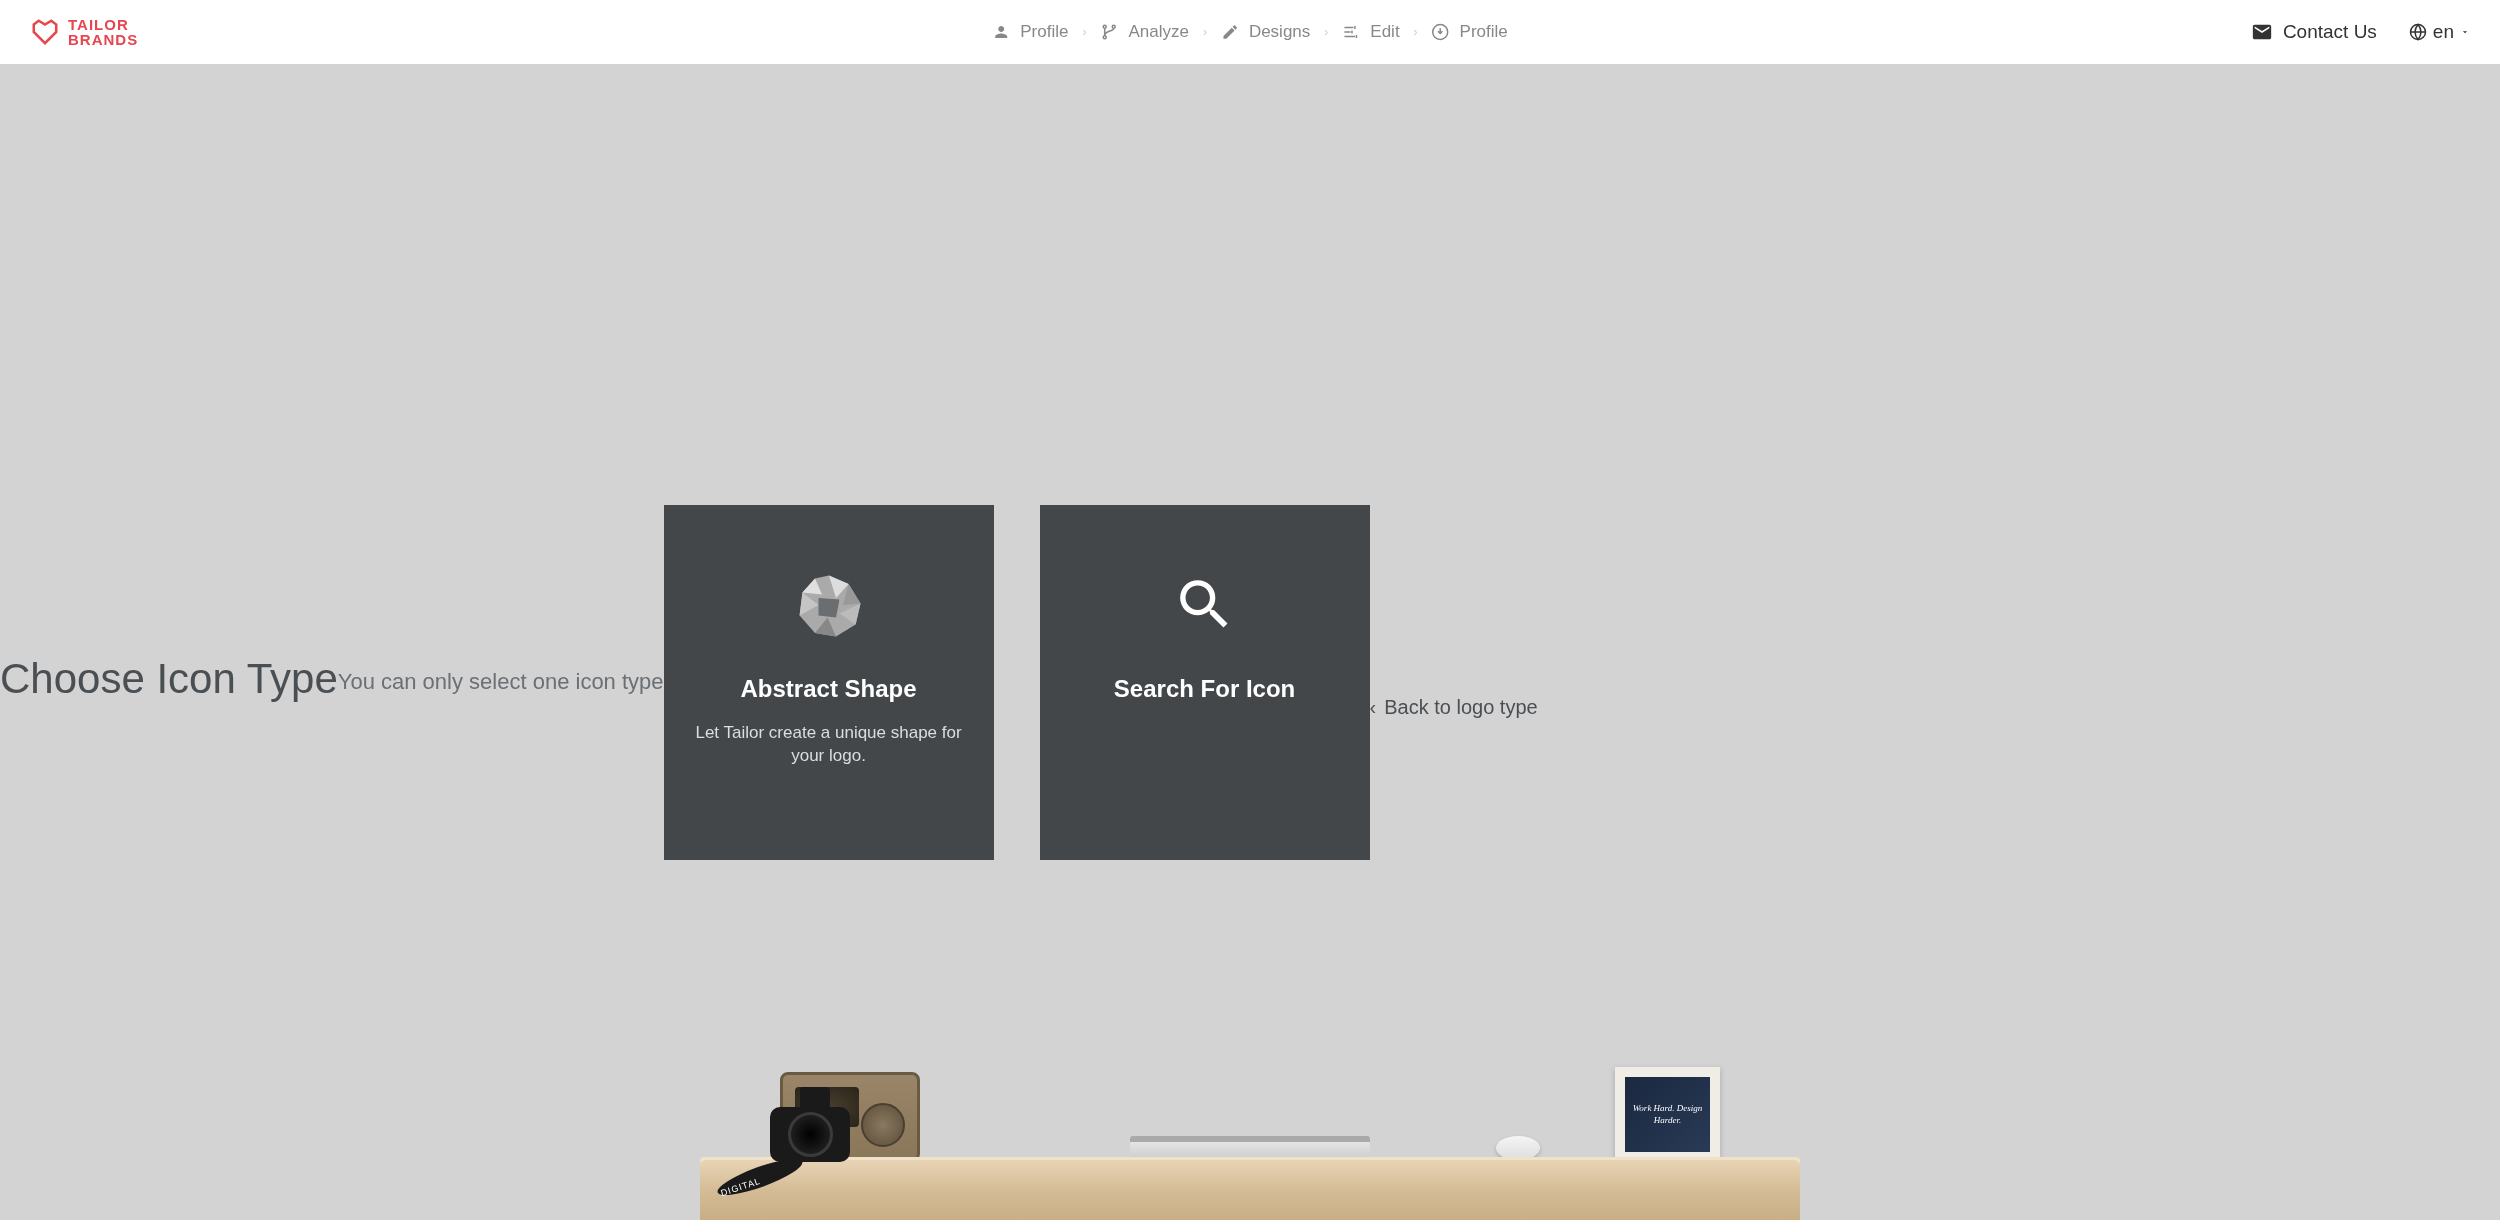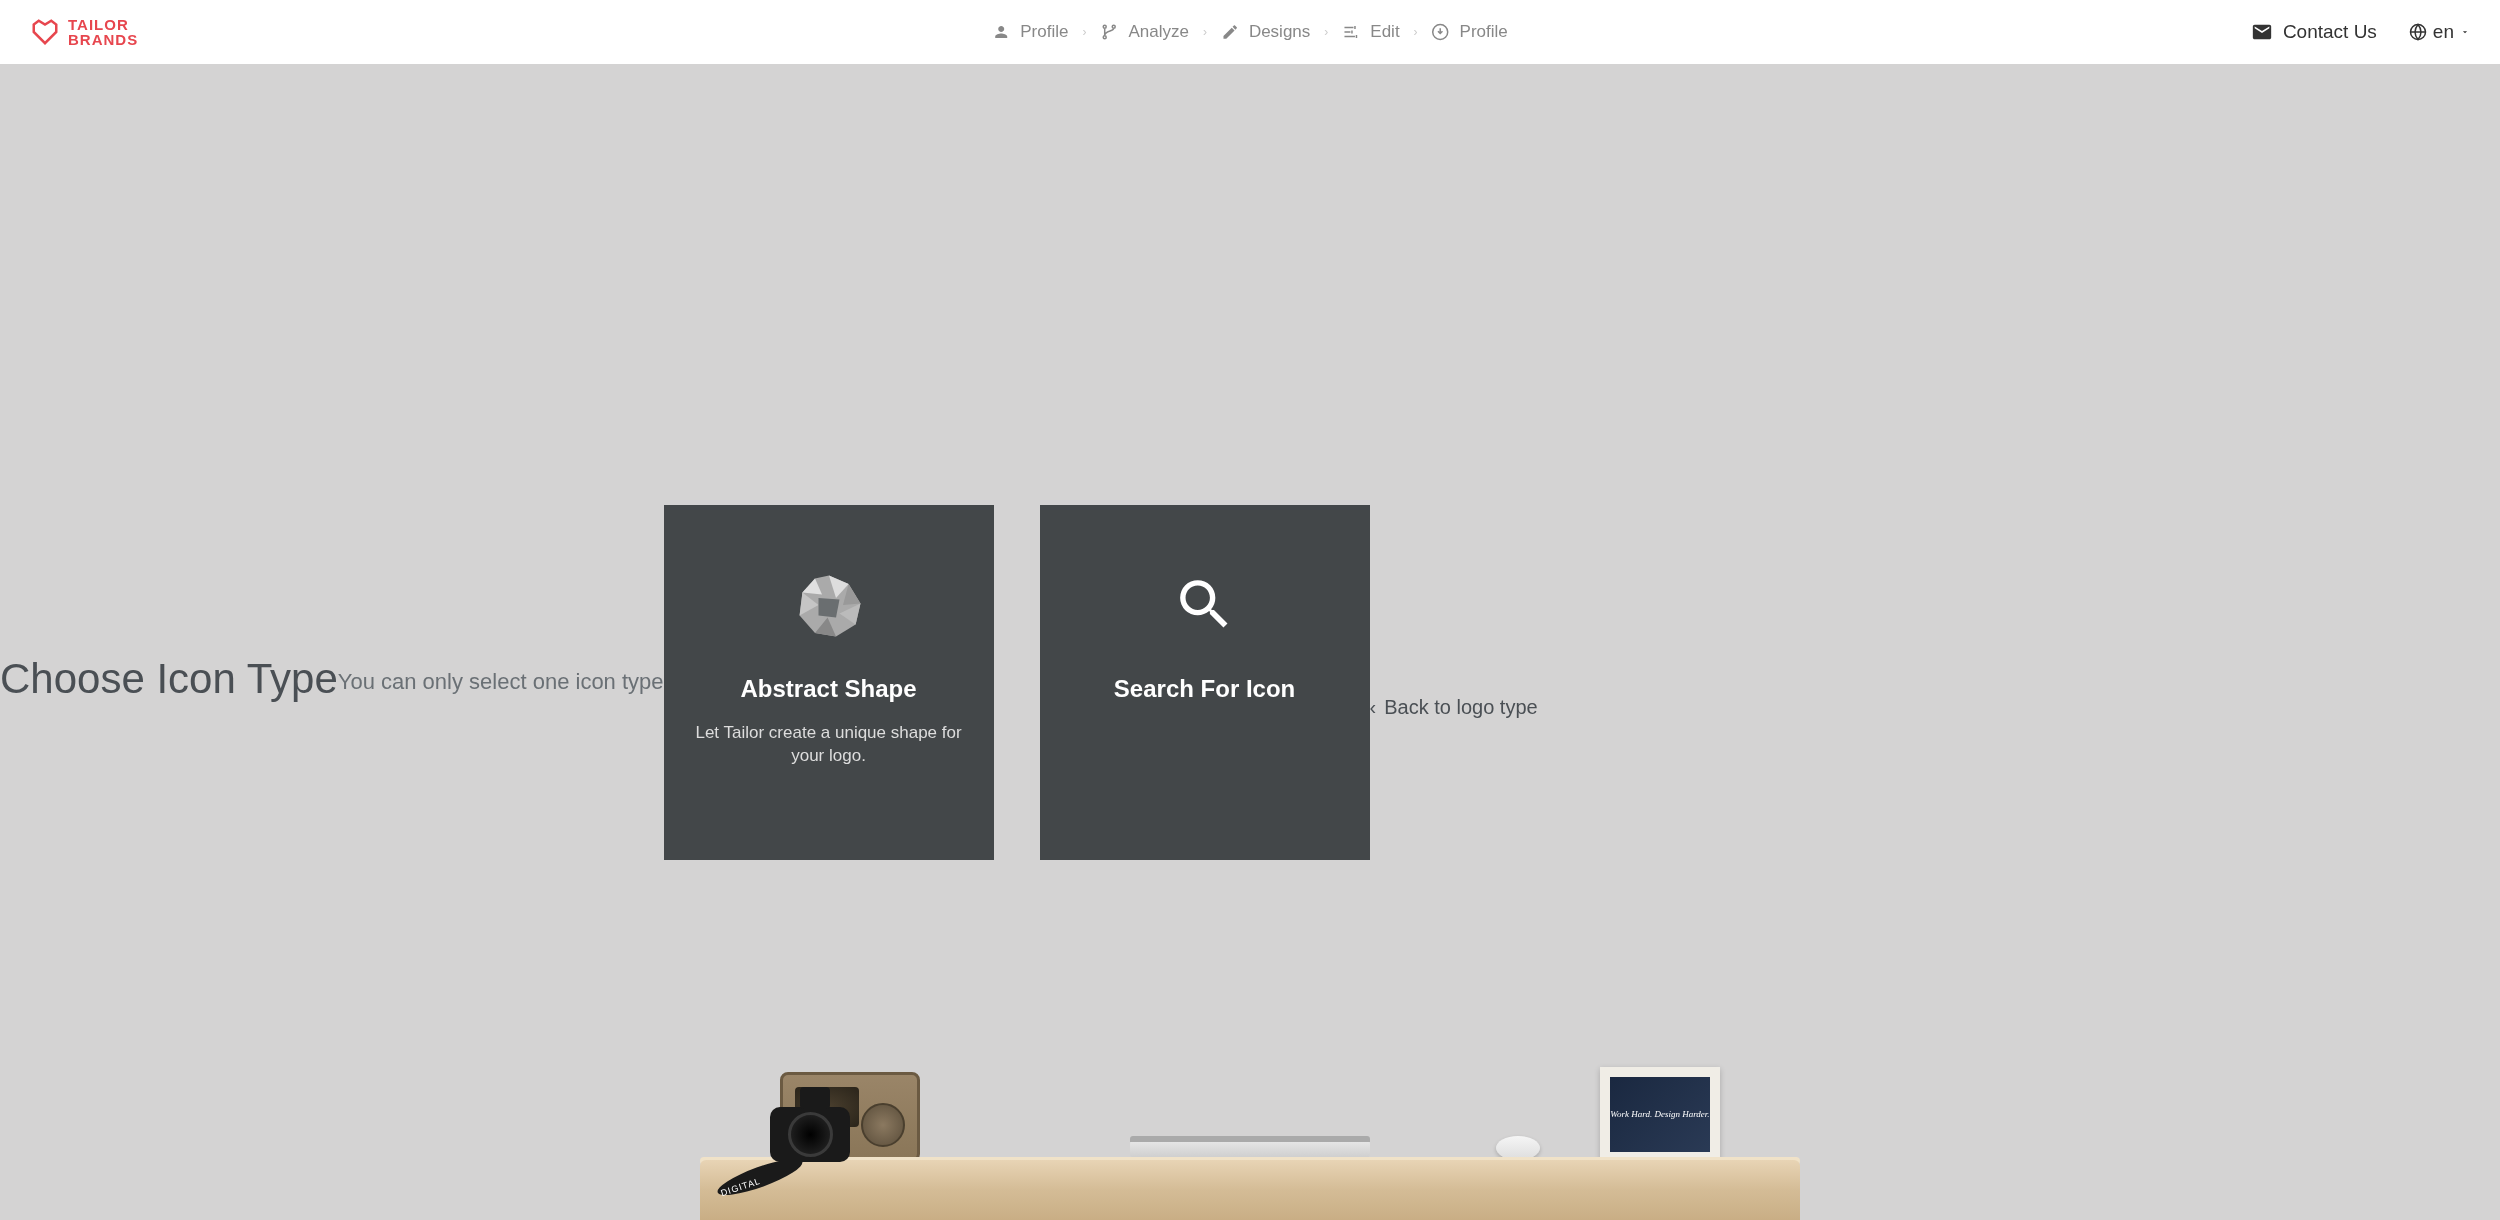--- a/index.html
+++ b/index.html
@@ -284,21 +284,21 @@
       width: 44px;
       height: 24px;
       background: linear-gradient(to bottom, #f5f5f5, #ddd);
       border-radius: 50%;
       box-shadow: 0 2px 4px rgba(0,0,0,0.2);
     }
     .frame {
       position: absolute;
       bottom: 58px;
       right: 80px;
-      width: 120px;
+      width: 105px;
       height: 95px;
       background: #fff;
       border: 10px solid #f0ede6;
       box-shadow: 0 2px 6px rgba(0,0,0,0.2);
     }
     .frame-inner {
       width: 100%;
       height: 100%;
       background: linear-gradient(135deg, #1a2840, #2a3a55);
       display: flex;

